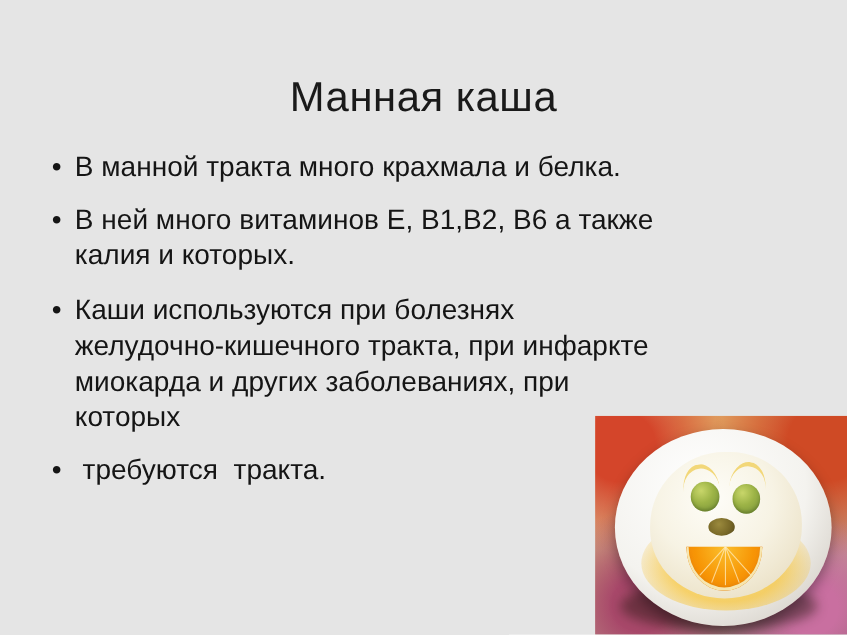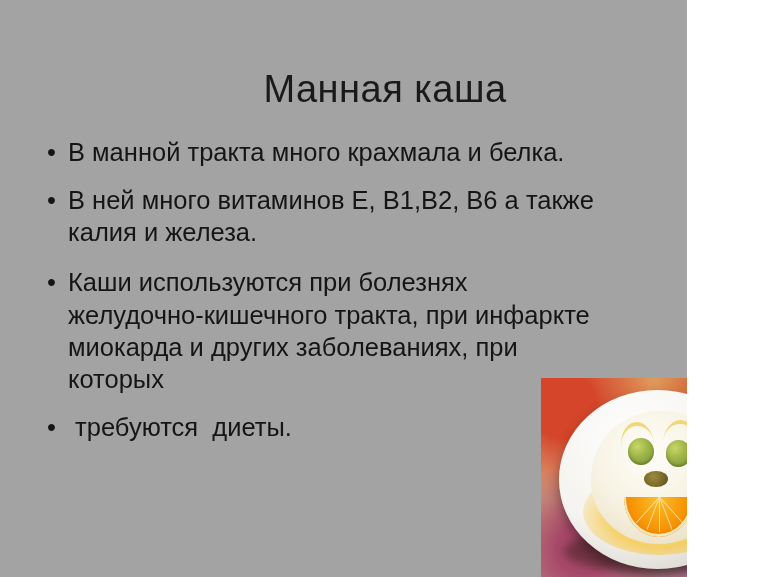--- a/index.html
+++ b/index.html
@@ -7,23 +7,23 @@
     padding: 0;
   }
   body {
     width: 770px;
     height: 577px;
     overflow: hidden;
     font-family: "Liberation Sans", sans-serif;
   }
   #slide {
     position: relative;
-    width: 687px;
+    width: 770px;
     height: 577px;
-    background: #a3a3a3;
+    background: #e5e5e5;
     overflow: hidden;
   }
   #slide-title {
     position: absolute;
     left: 0;
     top: 44px;
     width: 770px;
     text-align: center;
     font-size: 38px;
     font-weight: 400;
@@ -198,31 +198,31 @@
 
   <ul id="bullet-list">
 
     <li class="bullet-item item-0">
       <span class="bullet-dot">•</span>
       <span class="bullet-text">В манной тракта много крахмала и белка.</span>
     </li>
 
     <li class="bullet-item item-1">
       <span class="bullet-dot">•</span>
-      <span class="bullet-text">В ней много витаминов Е, В1,В2, В6 а также калия и железа.</span>
+      <span class="bullet-text">В ней много витаминов Е, В1,В2, В6 а также калия и которых.</span>
     </li>
 
     <li class="bullet-item item-2">
       <span class="bullet-dot">•</span>
       <span class="bullet-text">Каши используются при болезнях желудочно-кишечного тракта, при инфаркте миокарда и других заболеваниях, при которых</span>
     </li>
 
     <li class="bullet-item item-3">
       <span class="bullet-dot">•</span>
-      <span class="bullet-text"> требуются  диеты.</span>
+      <span class="bullet-text"> требуются  тракта.</span>
     </li>
 
   </ul>
 
   <div id="porridge-photo">
     <div class="photo-inner">
       <div class="plate-shadow"></div>
       <div class="plate">
         <div class="juice"></div>
         <div class="porridge"></div>

